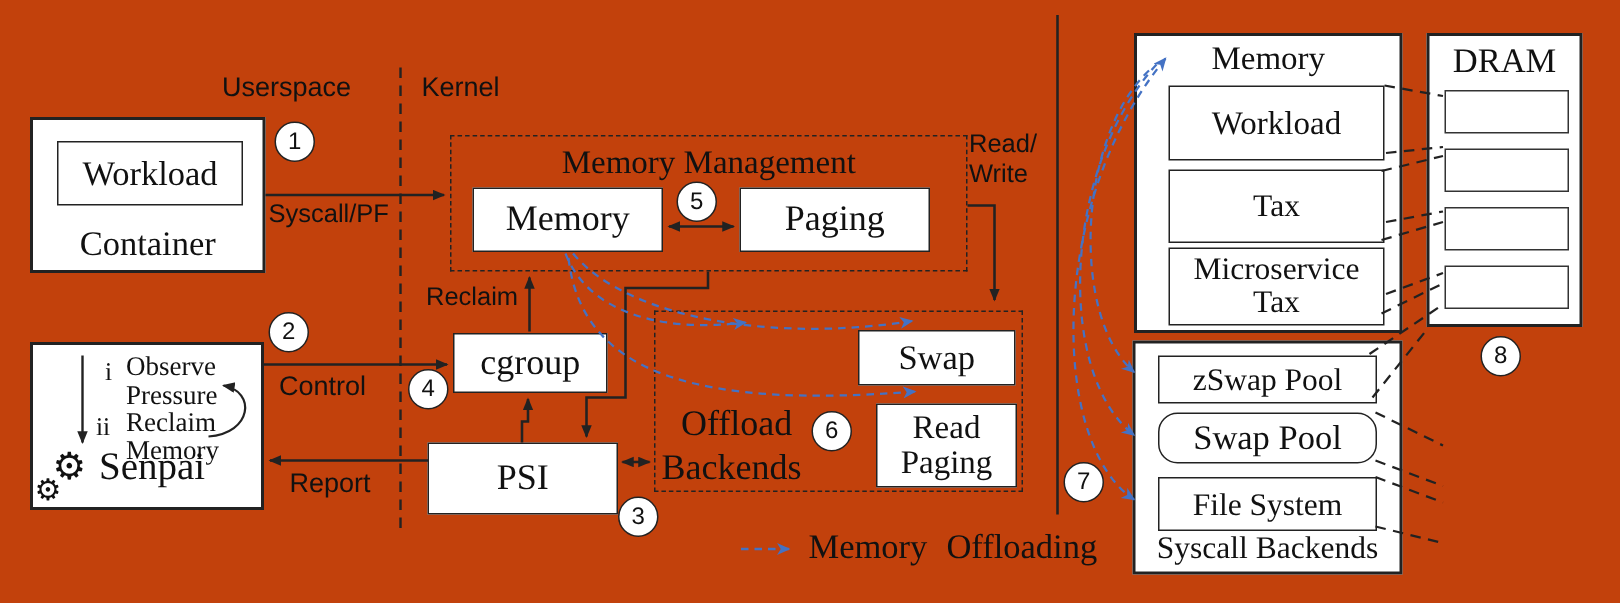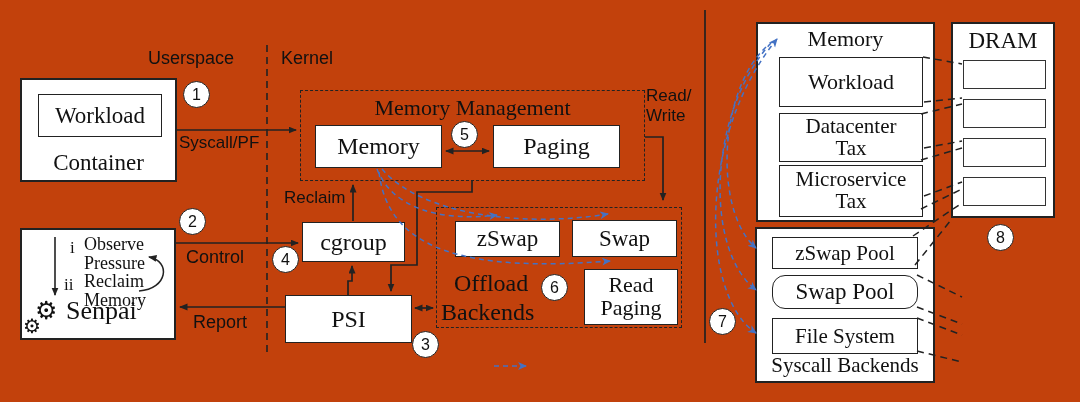--- a/index.html
+++ b/index.html
@@ -70,44 +70,41 @@
   </div>
 
   <div class="box" style="left:302px;top:222px;width:103px;height:40px;font-size:24px;">
     <span>cgroup</span>
   </div>
   <div class="box" style="left:285px;top:295px;width:127px;height:48px;font-size:24px;">
     <span>PSI</span>
   </div>
 
   <div class="dashedbox" style="left:436px;top:207px;width:246px;height:121px;"></div>
-  <div class="box" style="left:455px;top:221px;width:105px;height:36px;font-size:23px;">
-    <span>zSwap</span>
-  </div>
   <div class="box" style="left:572px;top:220px;width:105px;height:37px;font-size:23px;">
     <span>Swap</span>
   </div>
   <div class="box twoline" style="left:584px;top:269px;width:94px;height:56px;font-size:22px;">
     <div>
       <div>Read</div>
       <div>Paging</div>
     </div>
   </div>
   <div class="abs serif" style="left:454px;top:270px;font-size:24px;">Offload</div>
   <div class="abs serif" style="left:441px;top:299px;font-size:24px;">Backends</div>
 
+  <div class="abs serif" style="left:539px;top:352px;font-size:23px;word-spacing:7px;white-space:nowrap;">Memory Offloading</div>
 
   <div class="box" style="left:756px;top:22px;width:179px;height:200px;border-width:2px;align-items:flex-start;">
     <div class="abs serif" style="left:0;right:0;top:2px;text-align:center;font-size:22px;">Memory</div>
     <div class="box" style="left:21px;top:33px;width:144px;height:50px;font-size:22px;">
       <span>Workload</span>
     </div>
     <div class="box twoline" style="left:21px;top:89px;width:144px;height:49px;font-size:21px;">
       <div>
-        <div>Datacenter</div>
         <div>Tax</div>
       </div>
     </div>
     <div class="box twoline" style="left:21px;top:141px;width:144px;height:52px;font-size:21px;">
       <div>
         <div>Microservice</div>
         <div>Tax</div>
       </div>
     </div>
   </div>

